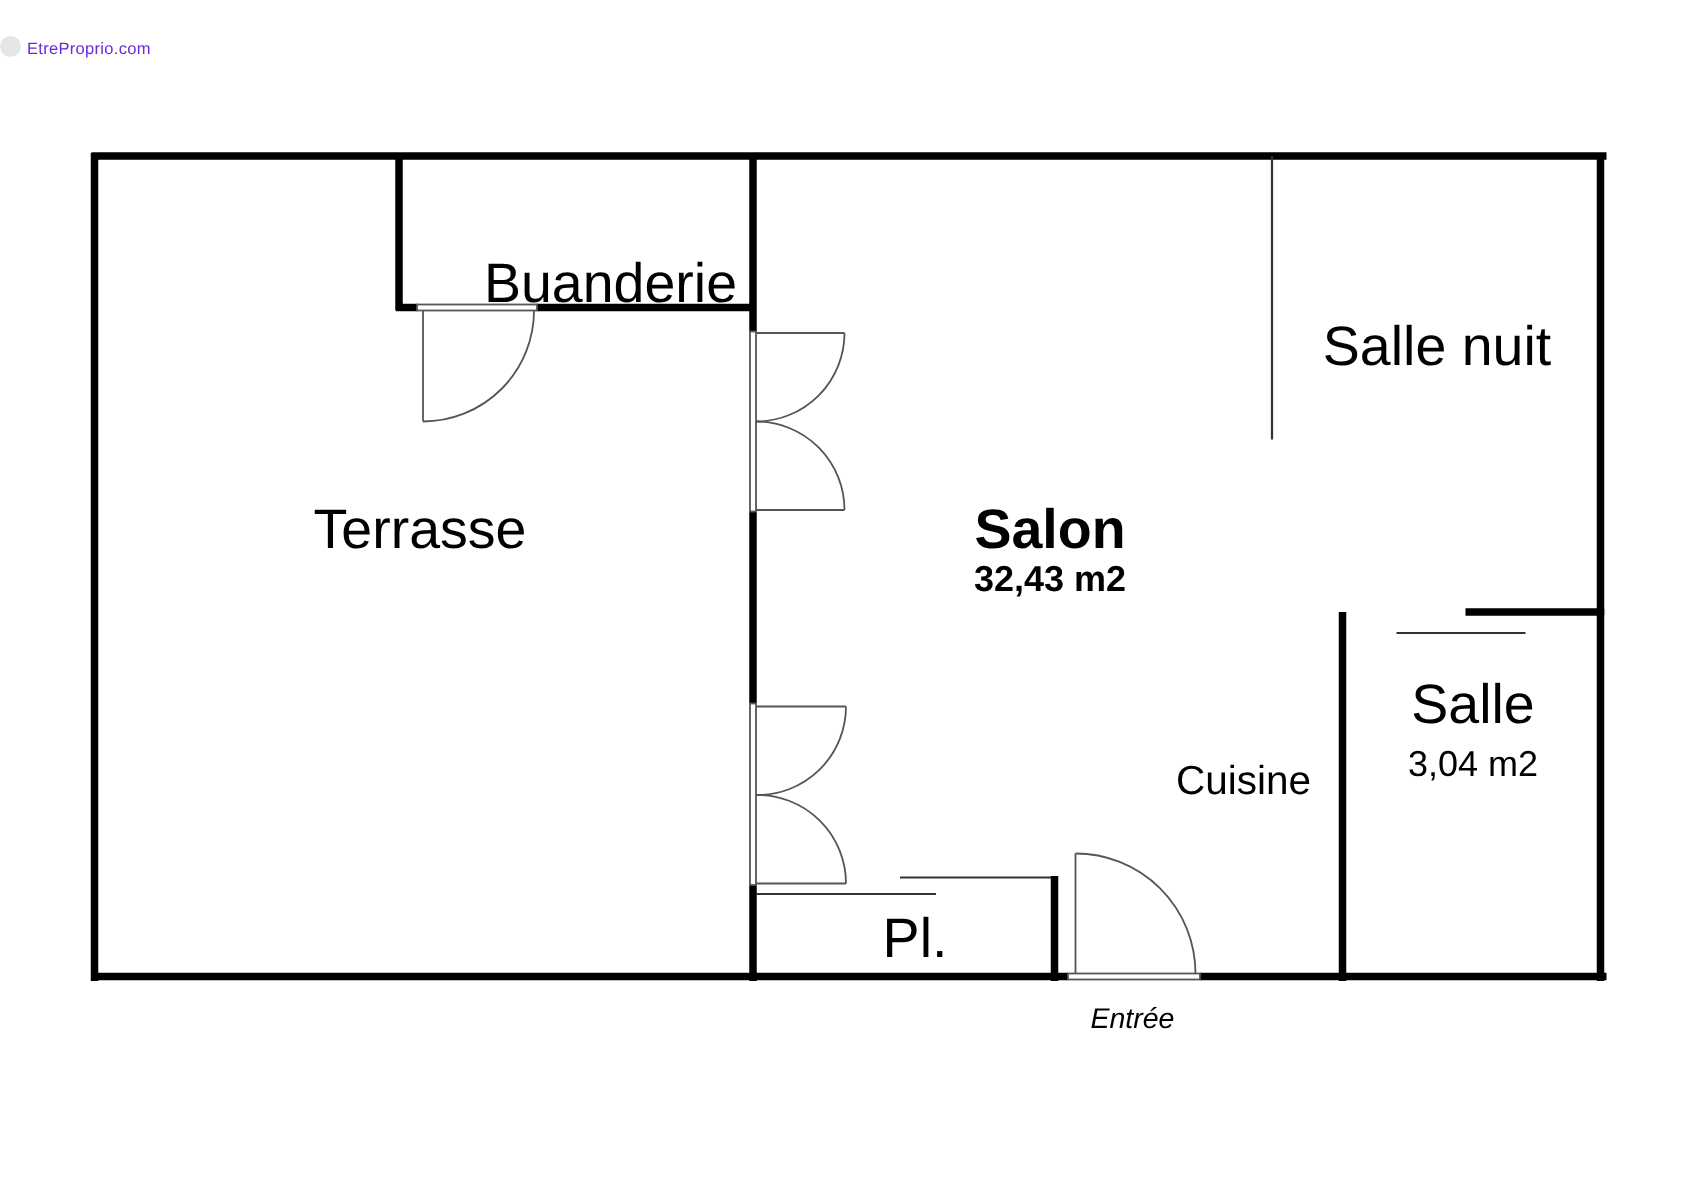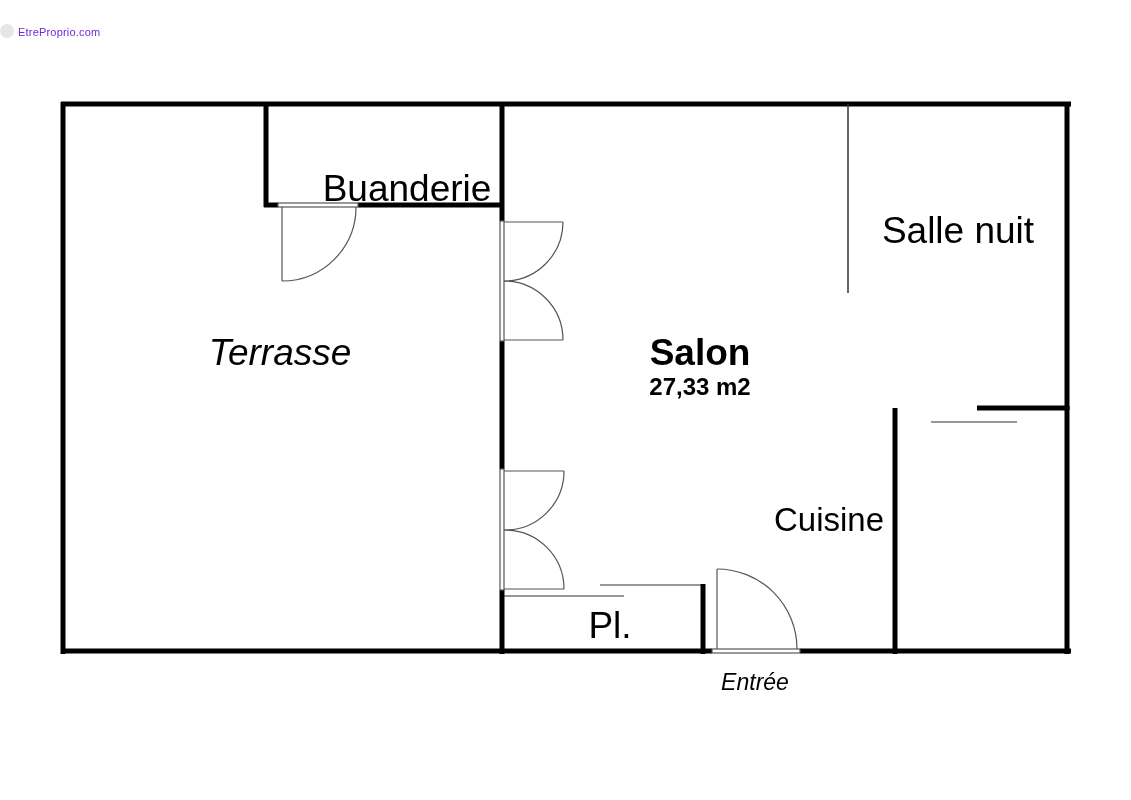--- a/index.html
+++ b/index.html
@@ -3,22 +3,22 @@
   <meta charset="utf-8">
   <style>
     html, body { margin: 0; padding: 0; background: #ffffff; }
     body { width: 1131px; height: 800px; position: relative; overflow: hidden; font-family: "Liberation Sans", sans-serif; }
     .watermark { position: absolute; left: 0; top: 24px; font-size: 11px; color: #6d28d9; letter-spacing: 0.2px; }
     .watermark .wm-icon { display: inline-block; width: 14px; height: 14px; border-radius: 50%; background: #e6e6e6; vertical-align: -2px; margin-right: 4px; }
     svg.plan { position: absolute; left: 0; top: 0; }
     .label { position: absolute; color: #000; text-align: center; white-space: nowrap; }
     .room-name { font-size: 37px; line-height: 40px; }
     .room-area { font-size: 24px; line-height: 28px; }
-    .small-name { font-size: 33px; line-height: 30px; }
-    .entree { font-size: 23px; font-style: italic; }
+    .small-name { font-size: 27px; line-height: 30px; }
+    .entree { font-size: 19px; font-style: italic; }
   </style>
 </head>
 <body>
 
 <div class="watermark">
   <span class="wm-icon"></span><span>EtreProprio.com</span>
 </div>
 
 <svg class="plan" width="1131" height="800" viewBox="0 0 1131 800">
 
@@ -79,33 +79,35 @@
 
   <line x1="848" y1="104" x2="848" y2="293" stroke="#333" stroke-width="1.5"></line>
 
   <g fill="none">
     <line x1="895" y1="408" x2="895" y2="654" stroke="#000" stroke-width="5"></line>
     <line x1="977" y1="408" x2="1069" y2="408" stroke="#000" stroke-width="5"></line>
     <line x1="931" y1="422" x2="1017" y2="422" stroke="#333" stroke-width="1.2"></line>
   </g>
 </svg>
 
-<div class="label" style="left:150px; top:333px; width:260px;font-style:italic;">
+<div class="label" style="left:150px; top:333px; width:260px;">
   <div class="room-name">Terrasse</div>
 </div>
 
 <div class="label" style="left:570px; top:333px; width:260px;font-weight:bold;">
   <div class="room-name">Salon</div>
-  <div class="room-area">27,33 m2</div>
+  <div class="room-area">32,43 m2</div>
 </div>
 
 <div class="label room-name" style="left:270px; top:135px; width:274px;margin-top:34px;">Buanderie</div>
 
 <div class="label room-name" style="left:850px; top:211px; width:216px;">Salle nuit</div>
 
 <div class="label" style="left:898px; top:450px; width:168px;">
+  <div class="room-name">Salle</div>
+  <div class="room-area" style="margin-top:6px;">3,04 m2</div>
 </div>
 
 <div class="label small-name" style="left:765px; top:505px; width:128px;">Cuisine</div>
 
 <div class="label room-name" style="left:560px; top:606px; width:100px;">Pl.</div>
 
 <div class="label entree" style="left:700px; top:669px; width:110px;">Entrée</div>
 
 </body></html>

